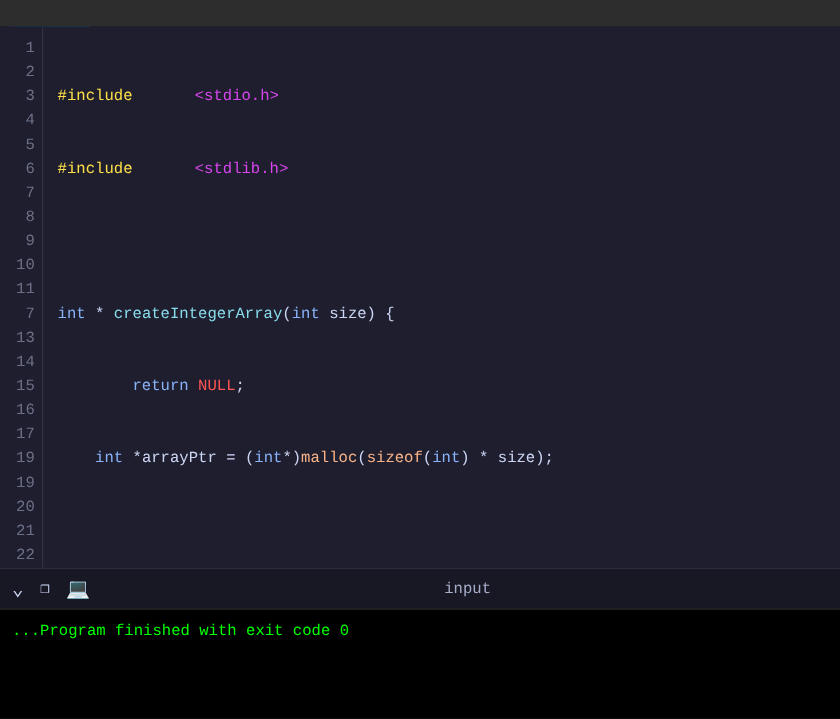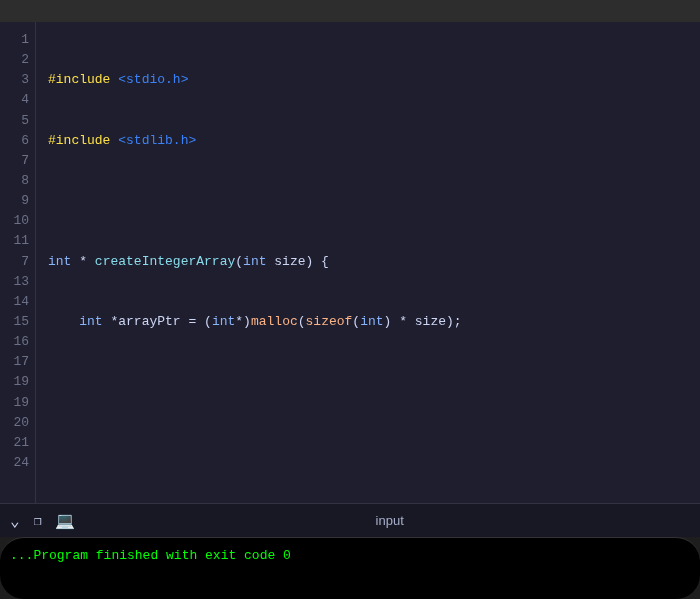--- a/index.html
+++ b/index.html
@@ -76,21 +76,21 @@
       height: 20.15px;
       display: block;
     }
 
     
     .kw { color: #89b4fa; }         
     .fn { color: #89dceb; }         
     .num { color: #fab387; }         
     .op { color: #cdd6f4; }          
     .pp { color: #fde047; }          
-    .inc { color: #3b82f6; }
+    .inc { color: #d946ef; margin-left: 44px; }
     .type { color: #89b4fa; }
     .macro { color: #fab387; }
     .null-kw { color: #ff5555; }
 
     
     #bottom-toolbar {
       background: #181825;
       height: 34px;
       display: flex;
       align-items: center;
@@ -103,34 +103,33 @@
       color: #cdd6f4;
       font-size: 16px;
       cursor: pointer;
     }
 
     #input-label {
       flex: 1;
       text-align: center;
       color: #a6adc8;
       font-size: 13px;
-      font-family: Liberation Sans, sans-serif;
+      font-family: Liberation Mono, monospace;
     }
 
     
     #console-area {
       background: #000000;
       color: #00ff00;
       font-family: 'Courier New', Courier, monospace;
       font-size: 13px;
       padding: 8px 10px;
-      height: 62px;
+      height: 92px;
       border-top: 1px solid #333;
       line-height: 1.5;
-      border-radius: 24px;
     }
 
     #console-area .console-line {
       display: block;
     }
   </style>
 </head>
 <body>
 
 <div id="title-bar">
@@ -154,27 +153,28 @@
         <div>7</div>
         <div>13</div>
         <div>14</div>
         <div>15</div>
       <div>16</div>
         <div>17</div>
         <div>19</div>
         <div>19</div>
         <div>20</div>
       <div>21</div>
-        <div>24</div>
+        <div>22</div>
     </div>
     <div id="code-lines">
       <span class="code-line"><span class="pp">#include</span> <span class="inc">&lt;stdio.h&gt;</span></span>
       <span class="code-line"><span class="pp">#include</span> <span class="inc">&lt;stdlib.h&gt;</span></span>
       <span class="code-line"> </span>
       <span class="code-line"><span class="type">int</span> <span class="op">*</span> <span class="fn">createIntegerArray</span><span class="op">(</span><span class="type">int</span> size<span class="op">) {</span></span>
+      <span class="code-line">        <span class="kw">return</span> <span class="null-kw">NULL</span><span class="op">;</span></span>
       <span class="code-line">    <span class="type">int</span> <span class="op">*</span>arrayPtr <span class="op">=</span> <span class="op">(</span><span class="type">int</span><span class="op">*)</span><span class="macro">malloc</span><span class="op">(</span><span class="macro">sizeof</span><span class="op">(</span><span class="type">int</span><span class="op">)</span> <span class="op">*</span> size<span class="op">);</span></span>
       
       
       
       
       
       
       
       
       

